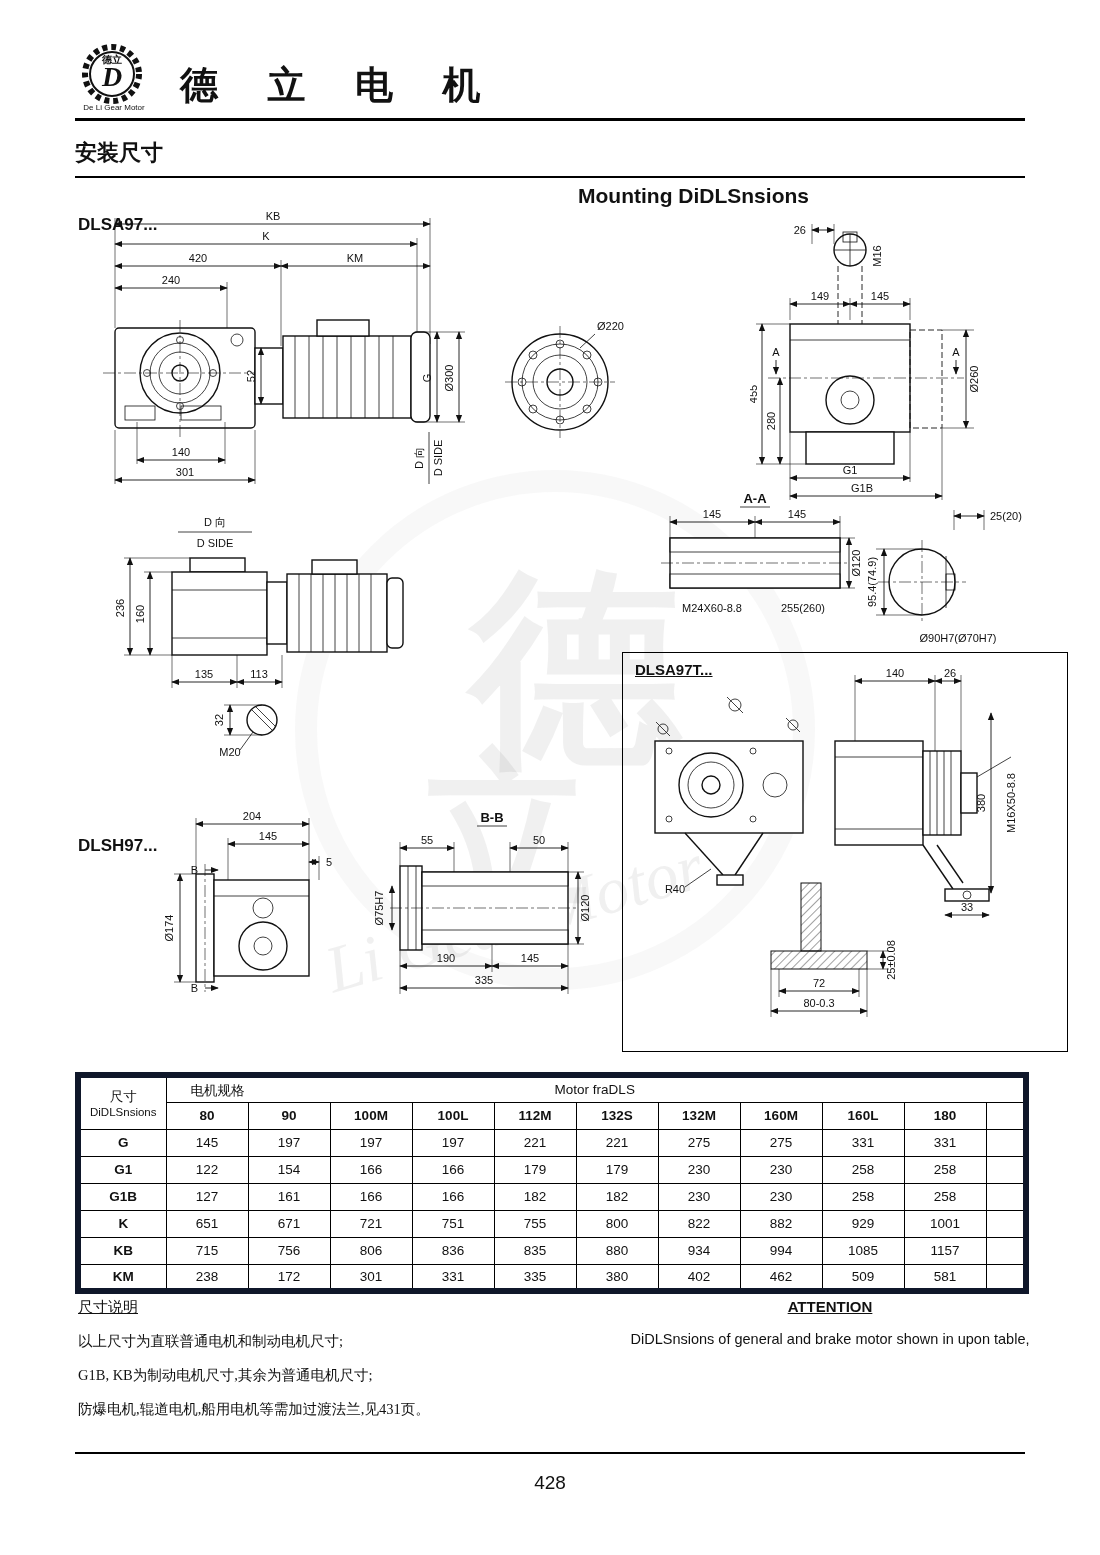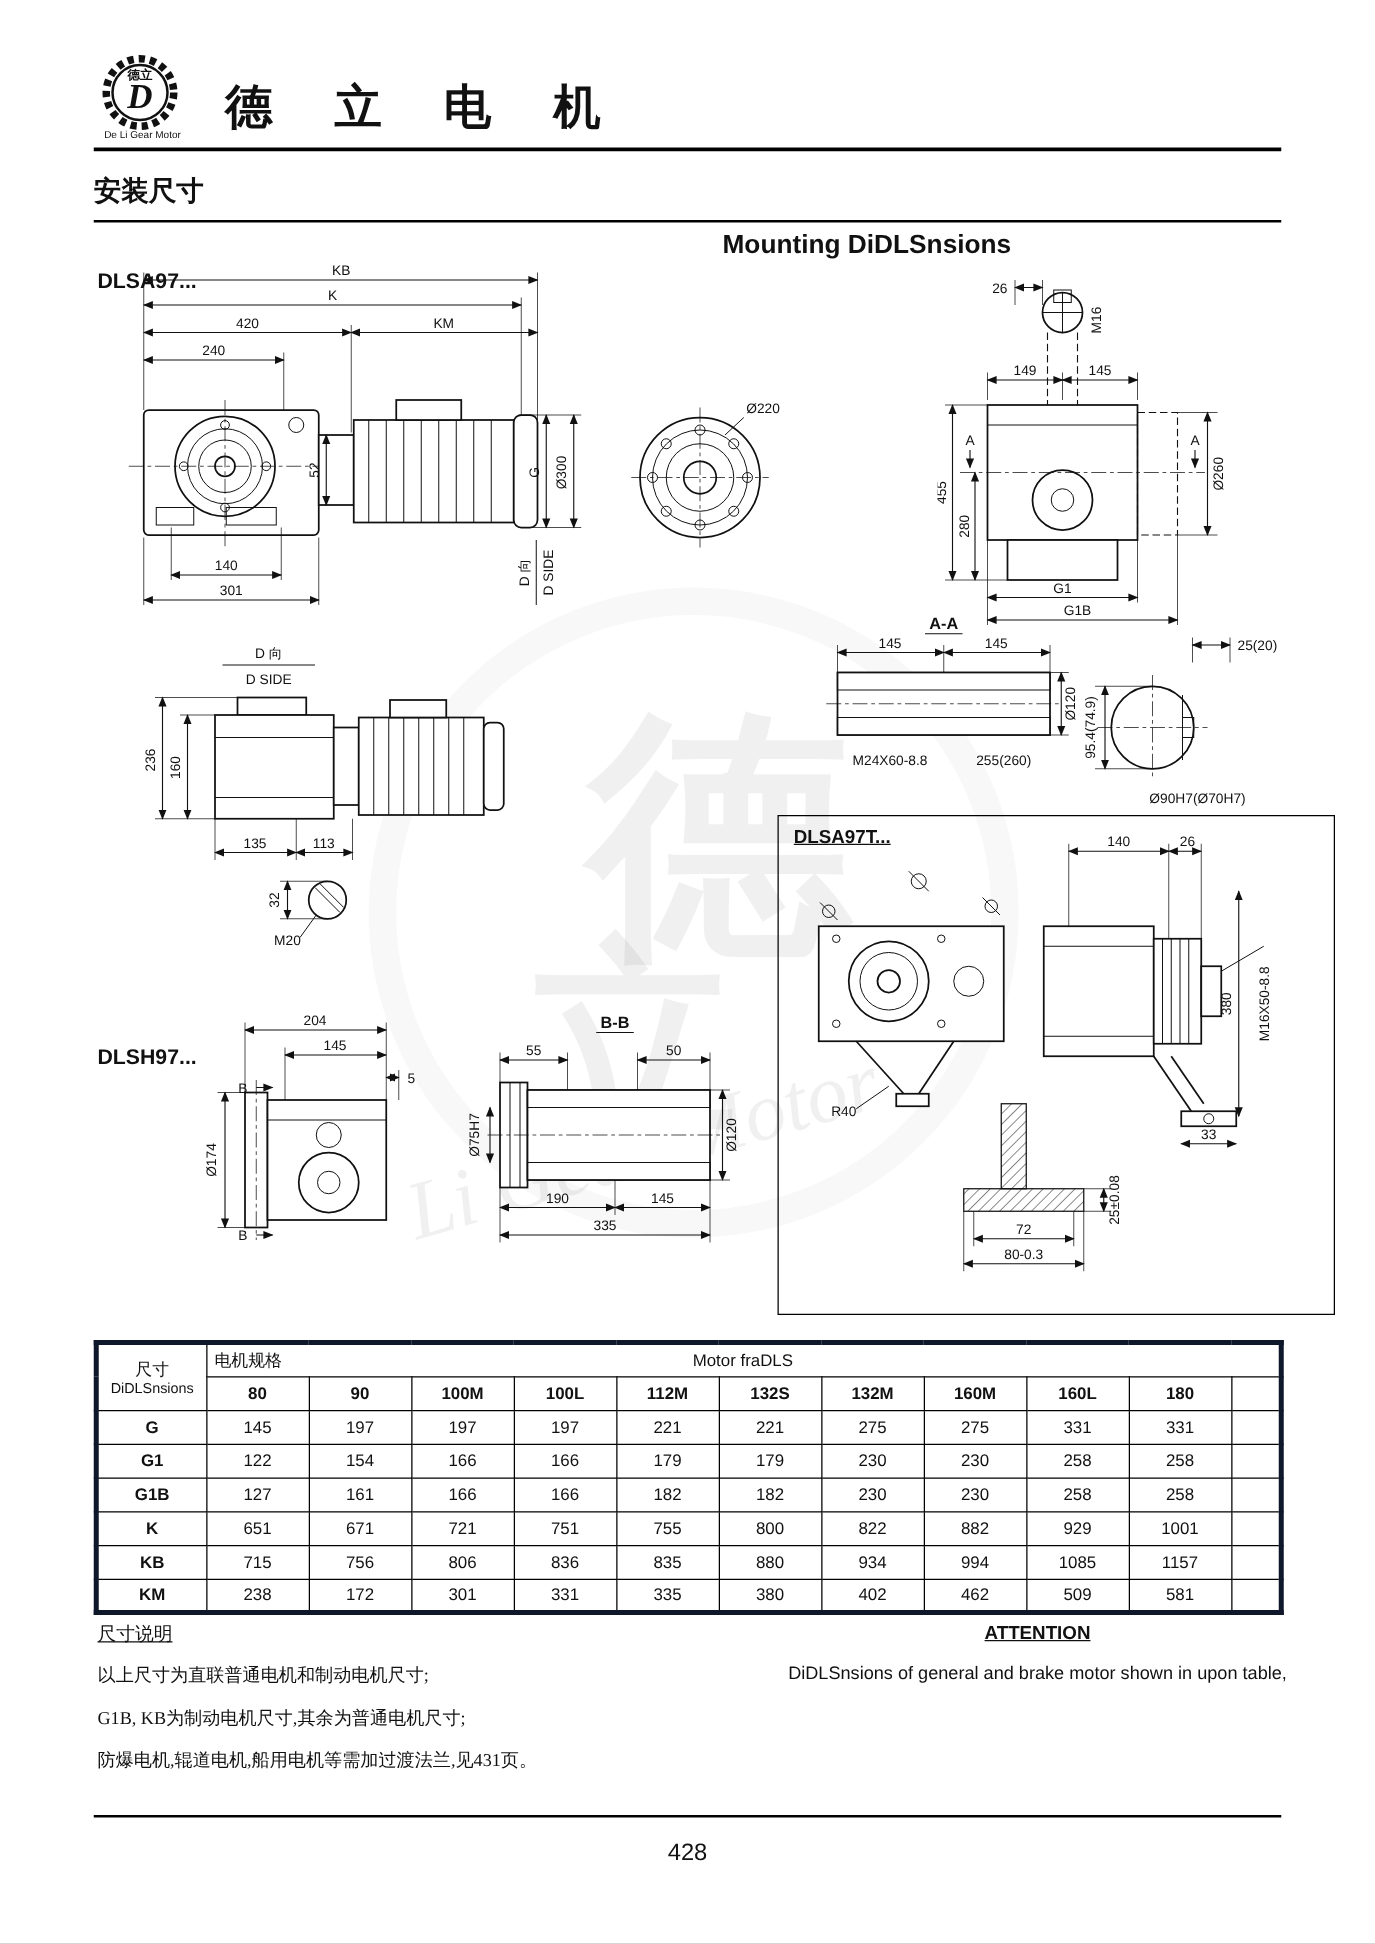--- a/index.html
+++ b/index.html
@@ -33,26 +33,26 @@
   .t-box { position:absolute; left:622px; top:652px; width:446px; height:400px; border:1.5px solid #000; background:transparent; }
   .t-box .fig-label { left:12px; top:8px; font-size:15px;text-decoration:underline; }
 
   
   .wm { position:absolute; color:rgba(110,110,110,0.10); font-family:"Liberation Serif", serif; pointer-events:none; z-index:0; }
   .wm-circle { position:absolute; left:295px; top:470px; width:520px; height:520px; border:22px solid rgba(110,110,110,0.05); border-radius:50%; z-index:0; }
 
   
   .dim-table { position:absolute; left:75px; top:1072px; border-collapse:collapse; table-layout:fixed; background:#fff; z-index:2; }
   .dim-table th, .dim-table td { border:1px solid #000; text-align:center; font-size:13.5px; height:27px; padding:0; font-weight:normal; }
-  .dim-table { border:4px solid #0f172a; }
+  .dim-table { border:6px solid #0f172a; }
   .dim-table th.frame-h { font-weight:bold; }
   .dim-table th.row-h { font-weight:bold; }
   .dim-table .dim-en { font-size:11.5px; }
   .dim-table .motor-head { position:relative; }
-  .dim-table .motor-cn { position:absolute; left:6px; top:4px; font-size:13.5px; }
+  .dim-table .motor-cn { position:absolute; left:24px; top:4px; font-size:13.5px; }
   .dim-table .motor-en { font-size:13.5px; }
 
   
   .notes { position:absolute; left:78px; top:1298px; width:470px; z-index:2;font-family:Liberation Serif, serif; }
   .attention { position:absolute; left:600px; top:1298px; width:460px; z-index:2;text-align:center; }
   .note-title { font-size:15px; margin-bottom:16px; display:inline-block; text-decoration:underline; }
   .attention .note-title { font-weight:bold; text-decoration:underline; }
   .note-p { font-size:14.5px; margin-bottom:17px; line-height:17px; }
 
   .bottom-rule { top:1452px; }

